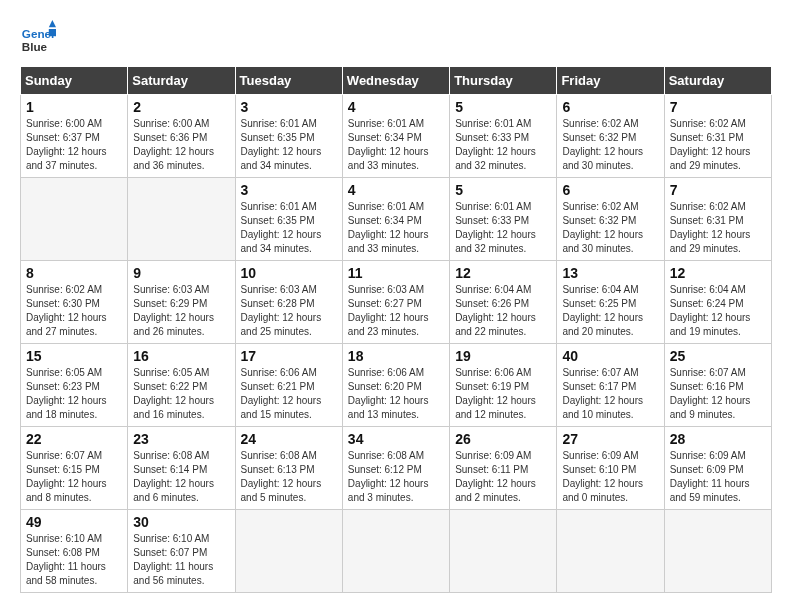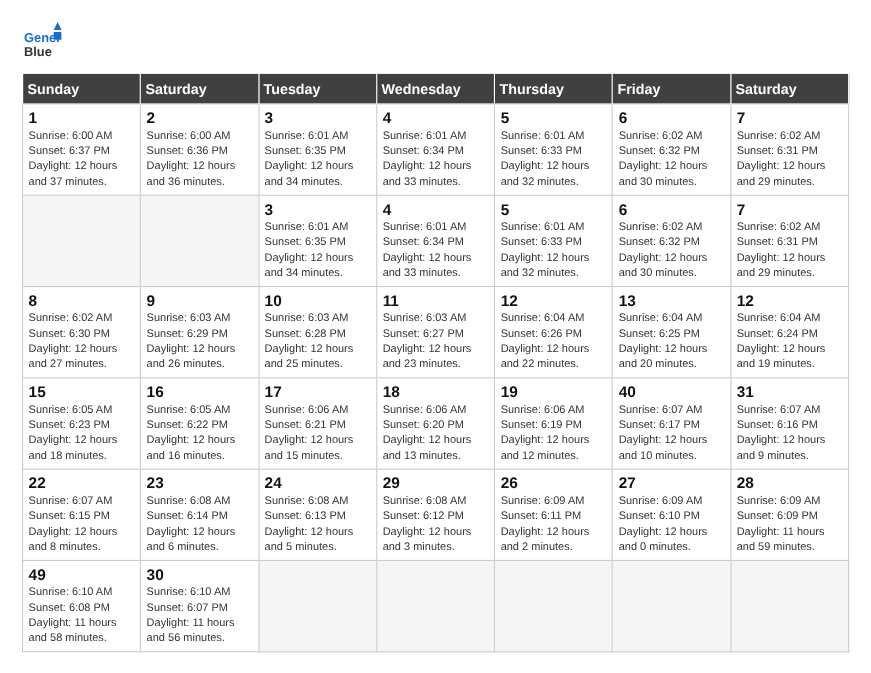--- a/index.html
+++ b/index.html
@@ -210,39 +210,39 @@
         </td>
         <td>
           <span class="day-number">19</span>
           <div class="day-info">Sunrise: 6:06 AM<br>Sunset: 6:19 PM<br>Daylight: 12 hours and 12 minutes.</div>
         </td>
         <td>
           <span class="day-number">40</span>
           <div class="day-info">Sunrise: 6:07 AM<br>Sunset: 6:17 PM<br>Daylight: 12 hours and 10 minutes.</div>
         </td>
         <td>
-          <span class="day-number">31</span>
+          <span class="day-number">25</span>
           <div class="day-info">Sunrise: 6:07 AM<br>Sunset: 6:16 PM<br>Daylight: 12 hours and 9 minutes.</div>
         </td>
       </tr>
       <tr>
         <td>
           <span class="day-number">22</span>
           <div class="day-info">Sunrise: 6:07 AM<br>Sunset: 6:15 PM<br>Daylight: 12 hours and 8 minutes.</div>
         </td>
         <td>
           <span class="day-number">23</span>
           <div class="day-info">Sunrise: 6:08 AM<br>Sunset: 6:14 PM<br>Daylight: 12 hours and 6 minutes.</div>
         </td>
         <td>
           <span class="day-number">24</span>
           <div class="day-info">Sunrise: 6:08 AM<br>Sunset: 6:13 PM<br>Daylight: 12 hours and 5 minutes.</div>
         </td>
         <td>
-          <span class="day-number">29</span>
+          <span class="day-number">34</span>
           <div class="day-info">Sunrise: 6:08 AM<br>Sunset: 6:12 PM<br>Daylight: 12 hours and 3 minutes.</div>
         </td>
         <td>
           <span class="day-number">26</span>
           <div class="day-info">Sunrise: 6:09 AM<br>Sunset: 6:11 PM<br>Daylight: 12 hours and 2 minutes.</div>
         </td>
         <td>
           <span class="day-number">27</span>
           <div class="day-info">Sunrise: 6:09 AM<br>Sunset: 6:10 PM<br>Daylight: 12 hours and 0 minutes.</div>
         </td>

